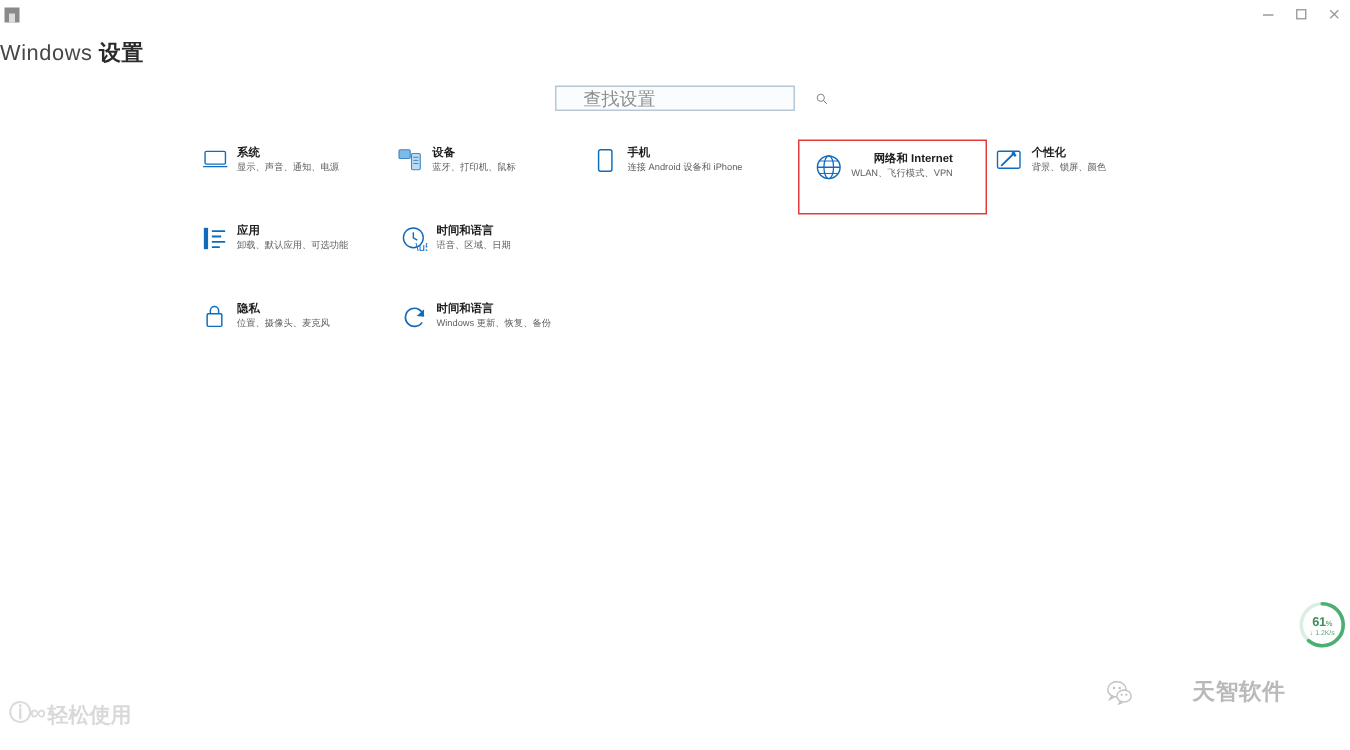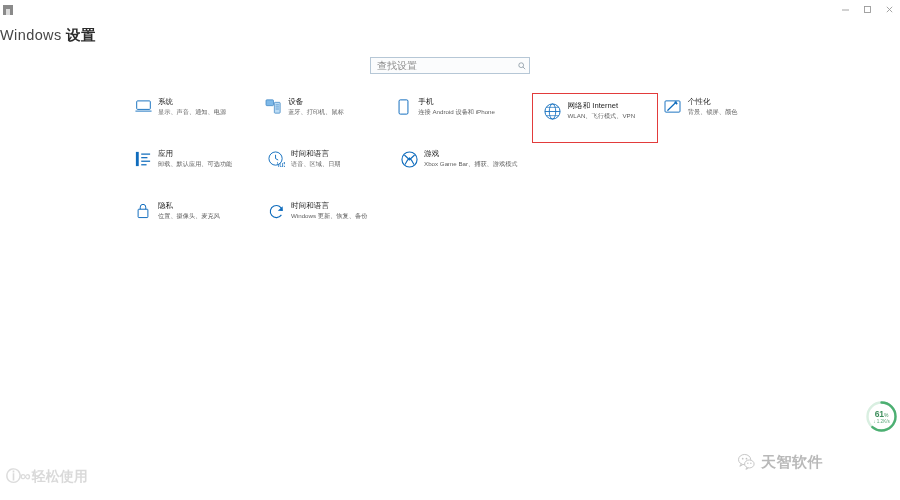--- a/index.html
+++ b/index.html
@@ -71,24 +71,25 @@
     display: flex;
     align-items: center;
     box-sizing: border-box;
   }
   .search-input {
     flex: 1;
     border: none;
     outline: none;
     background: transparent;
     font-family: inherit;
-    font-size: 10px;
+    font-size: 12px;
     color: #7b7b7b;
     padding: 0 0 0 6px;
     height: 15px;
+    margin-left: 12px;
   }
   .search-input::placeholder { color: #8d8d8d; }
   .search-icon {
     width: 15px;
     display: flex;
     align-items: center;
     justify-content: center;
     color: #6e7f8d;
   }
 
@@ -121,40 +122,41 @@
     padding-top: 2px;
     color: #0f6cbd;
   }
   .tile-icon svg { display: block; }
   .tile-text {
     padding-top: 1px;
   }
   .tile-title {
     font-size: 7.6px;
     color: #1d1d1d;
-    font-weight: normal;
+    font-weight: bold;
     line-height: 1.15;
     white-space: nowrap;
   }
   .tile-sub {
     font-size: 6.2px;
     color: #5e5e5e;
     line-height: 1.45;
     margin-top: 1.5px;
     max-width: 96px;
   }
 
   
   .tile.highlighted {
     border: 1.6px solid #e23b3b;
     width: 128px;
     height: 50px;
     margin-left: 14px;
     padding: 7px 0 0 4px;
     box-sizing: border-box;
+    text-align: right;
   }
 
   
   .gauge {
     position: absolute;
     left: 865px; top: 400px;
     width: 33px; height: 33px;
   }
   .gauge svg { display: block; }
   .gauge-pct {
@@ -199,20 +201,21 @@
     letter-spacing: 0px;
     margin-left: 2px;
     line-height: 1;
   }
   .wm-right {
     position: absolute;
     left: 737px; top: 452px;
     display: flex;
     align-items: center;
     opacity: .62;
+    gap: 34px;
   }
   .wm-right-icon {
     width: 19px; height: 19px;
     color: #9e9e9e;
   }
   .wm-right-text {
     font-size: 15px;
     color: #8f8f8f;
     font-weight: bold;
     margin-left: 5px;
@@ -361,33 +364,20 @@
           <path d="M8 4 L8 8 L10.8 9.6" fill="none" stroke="currentColor" stroke-width="1"></path>
           <text x="9.6" y="17" font-size="8" fill="currentColor" font-family="sans-serif">\u5b57</text>
         </svg>
       </div>
       <div class="tile-text">
         <div class="tile-title">时间和语言</div>
         <div class="tile-sub">语音、区域、日期</div>
       </div>
     </div>
 
-    <div class="tile">
-      <div class="tile-icon">
-        <svg width="17" height="17" viewBox="0 0 18 18" aria-hidden="true">
-          <circle cx="9" cy="9" r="8" fill="none" stroke="currentColor" stroke-width="1.2"></circle>
-          <path d="M4.2 14.4 C6 10 9 7.4 9 7.4 C9 7.4 12 10 13.8 14.4" fill="none" stroke="currentColor" stroke-width="1.2"></path>
-          <path d="M3.6 4.2 C5.6 6 9 9.4 9 9.4 C9 9.4 12.4 6 14.4 4.2" fill="none" stroke="currentColor" stroke-width="1.2"></path>
-        </svg>
-      </div>
-      <div class="tile-text">
-        <div class="tile-title">游戏</div>
-        <div class="tile-sub">Xbox Game Bar、捕获、游戏模式</div>
-      </div>
-    </div>
 
   </div>
 
   <div class="grid-row">
 
 
     <div class="tile">
       <div class="tile-icon">
         <svg width="14" height="16" viewBox="0 0 15 18" aria-hidden="true">
           <rect x="2" y="7" width="11" height="9.4" rx="0.8" fill="none" stroke="currentColor" stroke-width="1.1"></rect>

